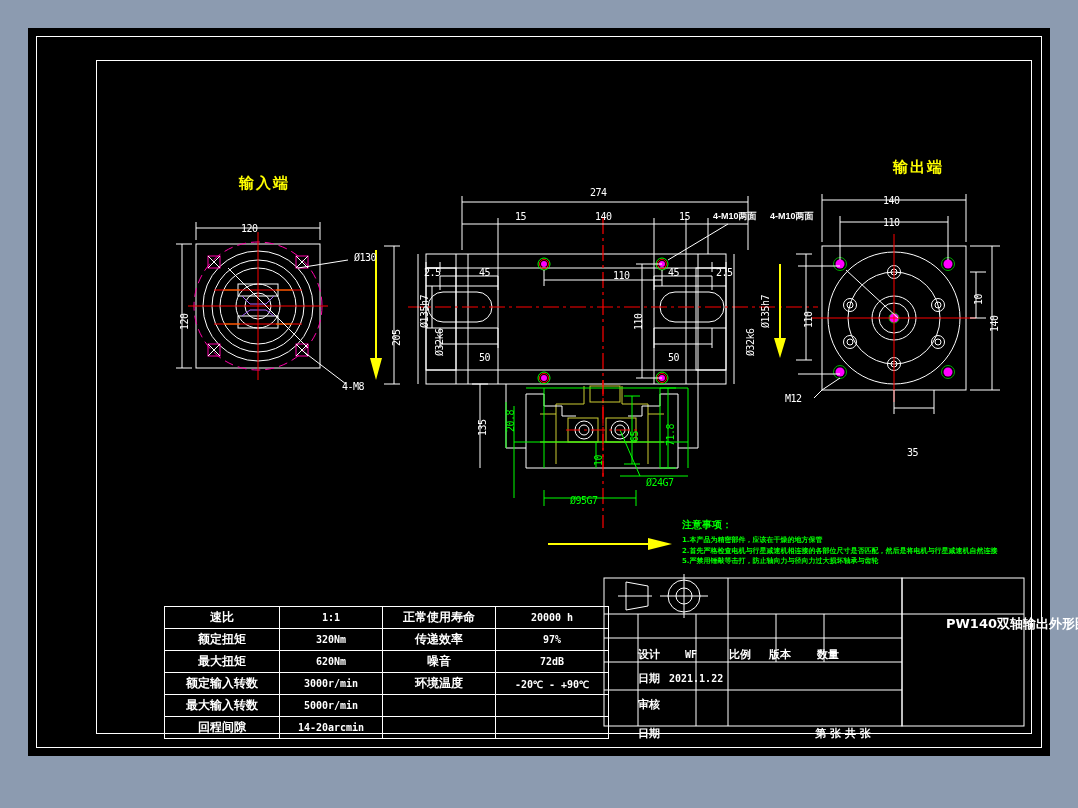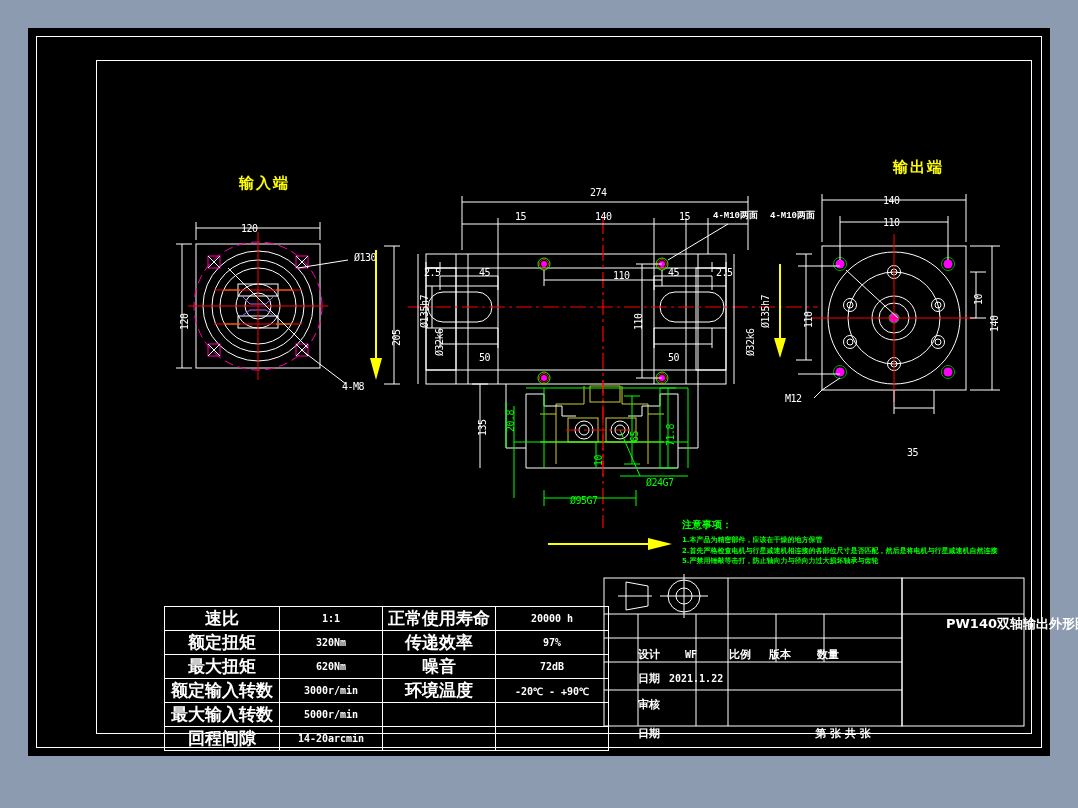--- a/index.html
+++ b/index.html
@@ -30,21 +30,21 @@
   
   .lbl{
     position:absolute;
     color:#ffffff;
     font-family:"DejaVu Sans Mono", monospace;
     font-size:10px;
     line-height:1;
     white-space:nowrap;
     letter-spacing:-0.5px;
   }
-  .lbl.cn{font-family:Liberation Mono, monospace;font-weight:bold;letter-spacing:0;}
+  .lbl.cn{font-family:Liberation Sans, sans-serif;font-weight:bold;letter-spacing:0;}
   .lbl.green{color:#00ff00;}
   .lbl.vert{transform:rotate(-90deg);transform-origin:0 0;}
 
   .endtitle{
     position:absolute;color:#ffff00;
     font-family:"DejaVu Sans", sans-serif;
     font-weight:bold;font-size:15px;letter-spacing:2px;white-space:nowrap;
   }
 
   .notes{
@@ -60,21 +60,21 @@
     position:absolute;left:136px;top:578px;
     border-collapse:collapse;
     color:#ffffff;
   }
   .spec-table td{
     border:1px solid #ffffff;
     height:21px;
     text-align:center;
     vertical-align:middle;
     font-family:Liberation Serif, serif;
-    font-size:17px;
+    font-size:12px;
     font-weight:bold;
     padding:0 2px;
   }
   .spec-table td.k{width:110px;}
   .spec-table td.v{width:98px;font-family:"DejaVu Sans Mono", monospace;font-size:10px;}
   .spec-table td.k2{width:108px;}
   .spec-table td.v2{width:108px;font-family:"DejaVu Sans Mono", monospace;font-size:10px;}
 
   .title-block{
     position:absolute;left:604px;top:578px;

